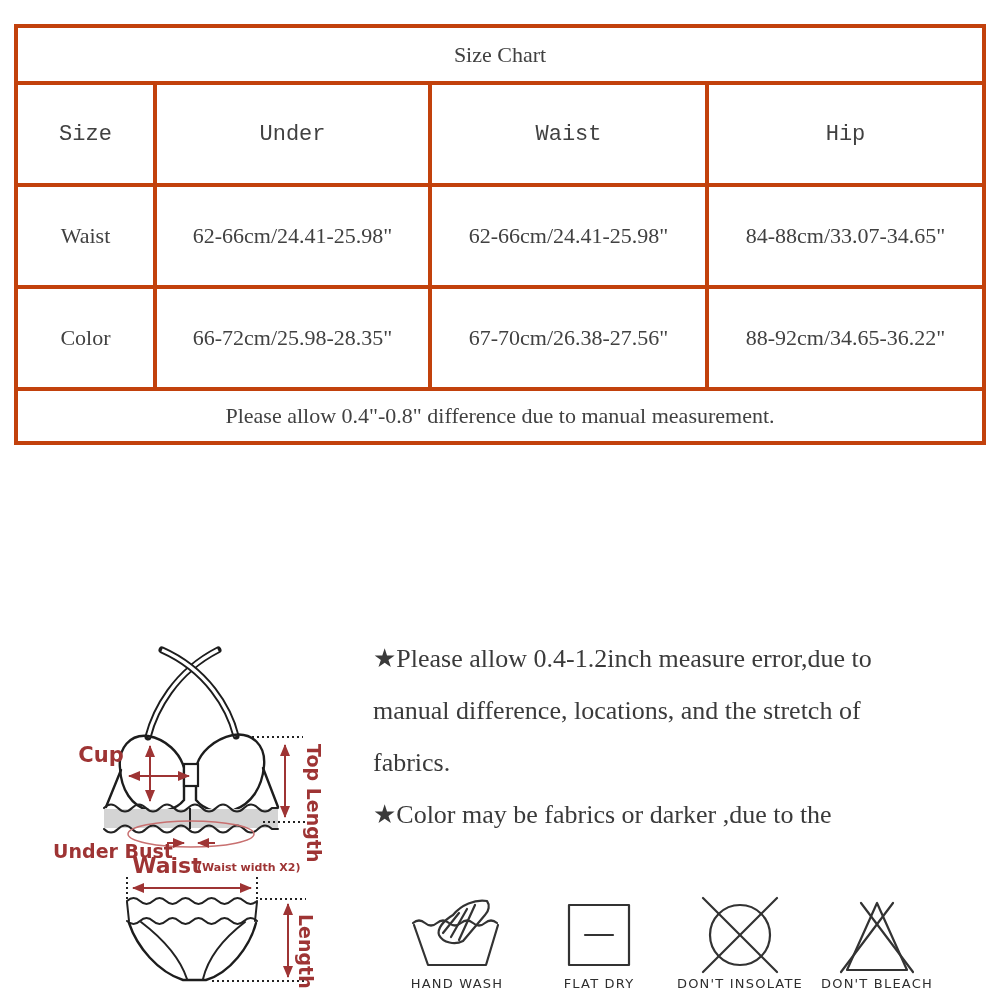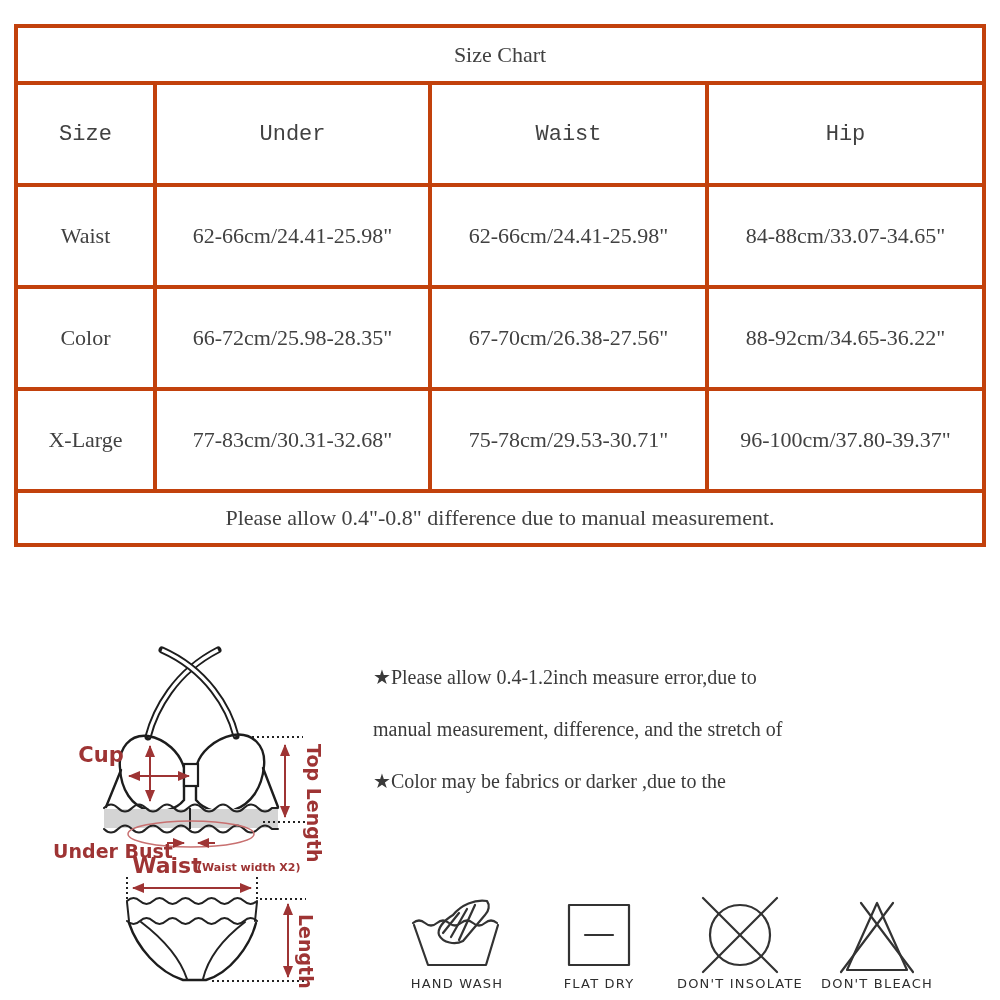--- a/index.html
+++ b/index.html
@@ -18,21 +18,21 @@
     font-size:22px;color:#414141;background:#ffffff;padding:0;
   }
   td.title-cell{height:53px;background:#f0f0f0;font-size:30px;color:#1f1f1f;}
   td.head-cell{height:98px;background:#f0f0f0;font-size:24px;color:#4a4a4a;font-family:Liberation Mono, monospace;}
   td.size-col{background:#f0f0f0;font-size:23px;color:#4a4a4a;}
   tr.data-row td{height:98px;}
   td.footnote-cell{height:50px;background:#efefef;font-size:18px;color:#2f2f2f;}
   
   .notes{
     position:absolute;left:373px;top:633px;width:625px;
-    font-size:20px;color:#3a3a3a;margin-top:18px;
+    font-size:26px;color:#3a3a3a;
   }
   .notes .note-line{height:52px;line-height:52px;white-space:nowrap;}
   
   svg{position:absolute;display:block;}
   .diagram-svg{left:0;top:630px;}
   .care-svg{left:395px;top:895px;}
   .lbl{font-family:"DejaVu Sans",sans-serif;font-weight:bold;fill:#9e3434;}
   .care-lbl{font-family:"DejaVu Sans",sans-serif;font-size:13px;letter-spacing:1.2px;fill:#2e2e2e;}
   .ink{stroke:#1d1d1d;fill:none;stroke-width:2.4;stroke-linecap:round;}
   .ink-thin{stroke:#222;fill:none;stroke-width:2;stroke-linecap:round;}
@@ -64,26 +64,20 @@
     <td class="size-col">Waist</td>
     <td>62-66cm/24.41-25.98"</td>
     <td>62-66cm/24.41-25.98"</td>
     <td>84-88cm/33.07-34.65"</td>
   </tr>
   <tr class="data-row">
     <td class="size-col">Color</td>
     <td>66-72cm/25.98-28.35"</td>
     <td>67-70cm/26.38-27.56"</td>
     <td>88-92cm/34.65-36.22"</td>
-  </tr>
-  <tr class="data-row">
-    <td class="size-col">X-Large</td>
-    <td>77-83cm/30.31-32.68"</td>
-    <td>75-78cm/29.53-30.71"</td>
-    <td>96-100cm/37.80-39.37"</td>
   </tr>
   <tr>
     <td class="footnote-cell" colspan="4">Please allow 0.4"-0.8" difference due to manual measurement.</td>
   </tr>
 </tbody>
   </table>
 
 <svg class="diagram-svg" width="380" height="370" viewBox="0 630 380 370">
   <defs>
     <marker id="arr" markerWidth="8" markerHeight="6" refX="5.5" refY="2.5" orient="auto-start-reverse">
@@ -145,21 +139,22 @@
     <line class="red" x1="133" y1="888" x2="251" y2="888" marker-start="url(#arr)" marker-end="url(#arr)"></line>
     <path class="dot" d="M260,899 L306,899"></path>
     <path class="dot" d="M212,981 L306,981"></path>
     <line class="red" x1="288" y1="904" x2="288" y2="977" marker-start="url(#arr)" marker-end="url(#arr)"></line>
     <text class="lbl" x="299" y="914" font-size="19" transform="rotate(90 299 914)">Length</text>
   </g>
 </svg>
 
 <div class="notes">
   <div class="note-line">★Please allow 0.4-1.2inch measure error,due to</div>
-  <div class="note-line">manual measurement, difference, and the stretch of</div>
+  <div class="note-line">manual difference, locations, and the stretch of</div>
+  <div class="note-line">fabrics.</div>
   <div class="note-line">★Color may be fabrics or darker ,due to the</div>
 </div>
 
 <svg class="care-svg" width="600" height="100" viewBox="0 0 600 100">
 
   <g>
     <path class="care" d="M18,28 Q24,23 30,28 T42,28 T54,28 T66,28 T78,28 T90,28 T102,28"></path>
     <path class="care" d="M19,30 L33,70 L91,70 L103,30"></path>
     <path class="care" d="M58,20 C66,10 80,4 92,6 C95,10 94,16 90,20 L68,46 C60,50 48,48 44,40 C42,34 48,26 58,20 Z"></path>
     <path class="care" d="M64,18 L48,38"></path>

